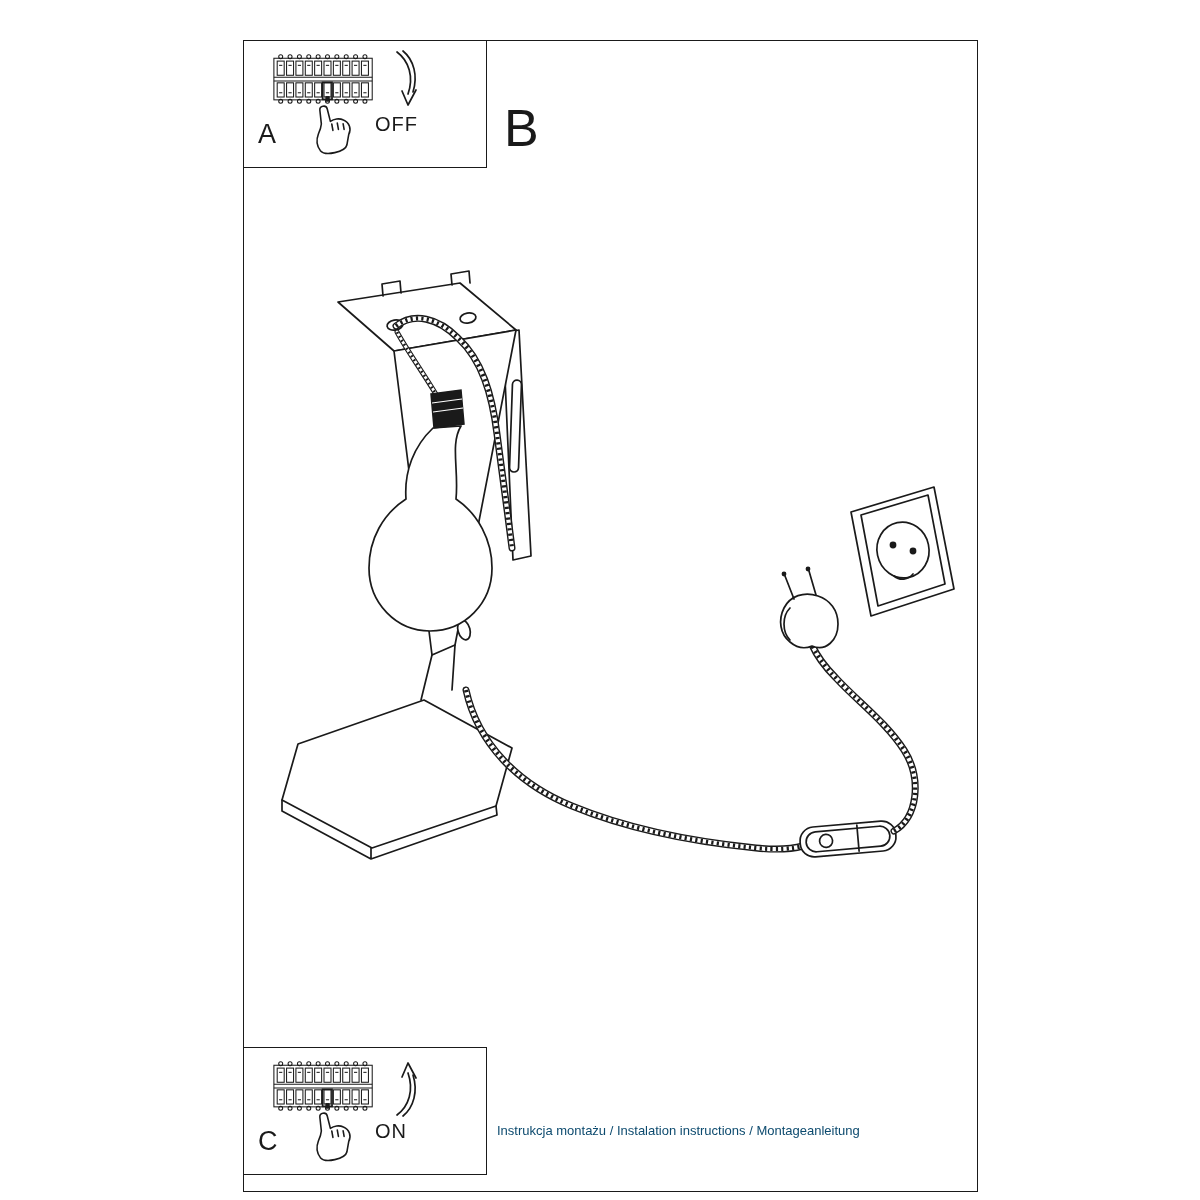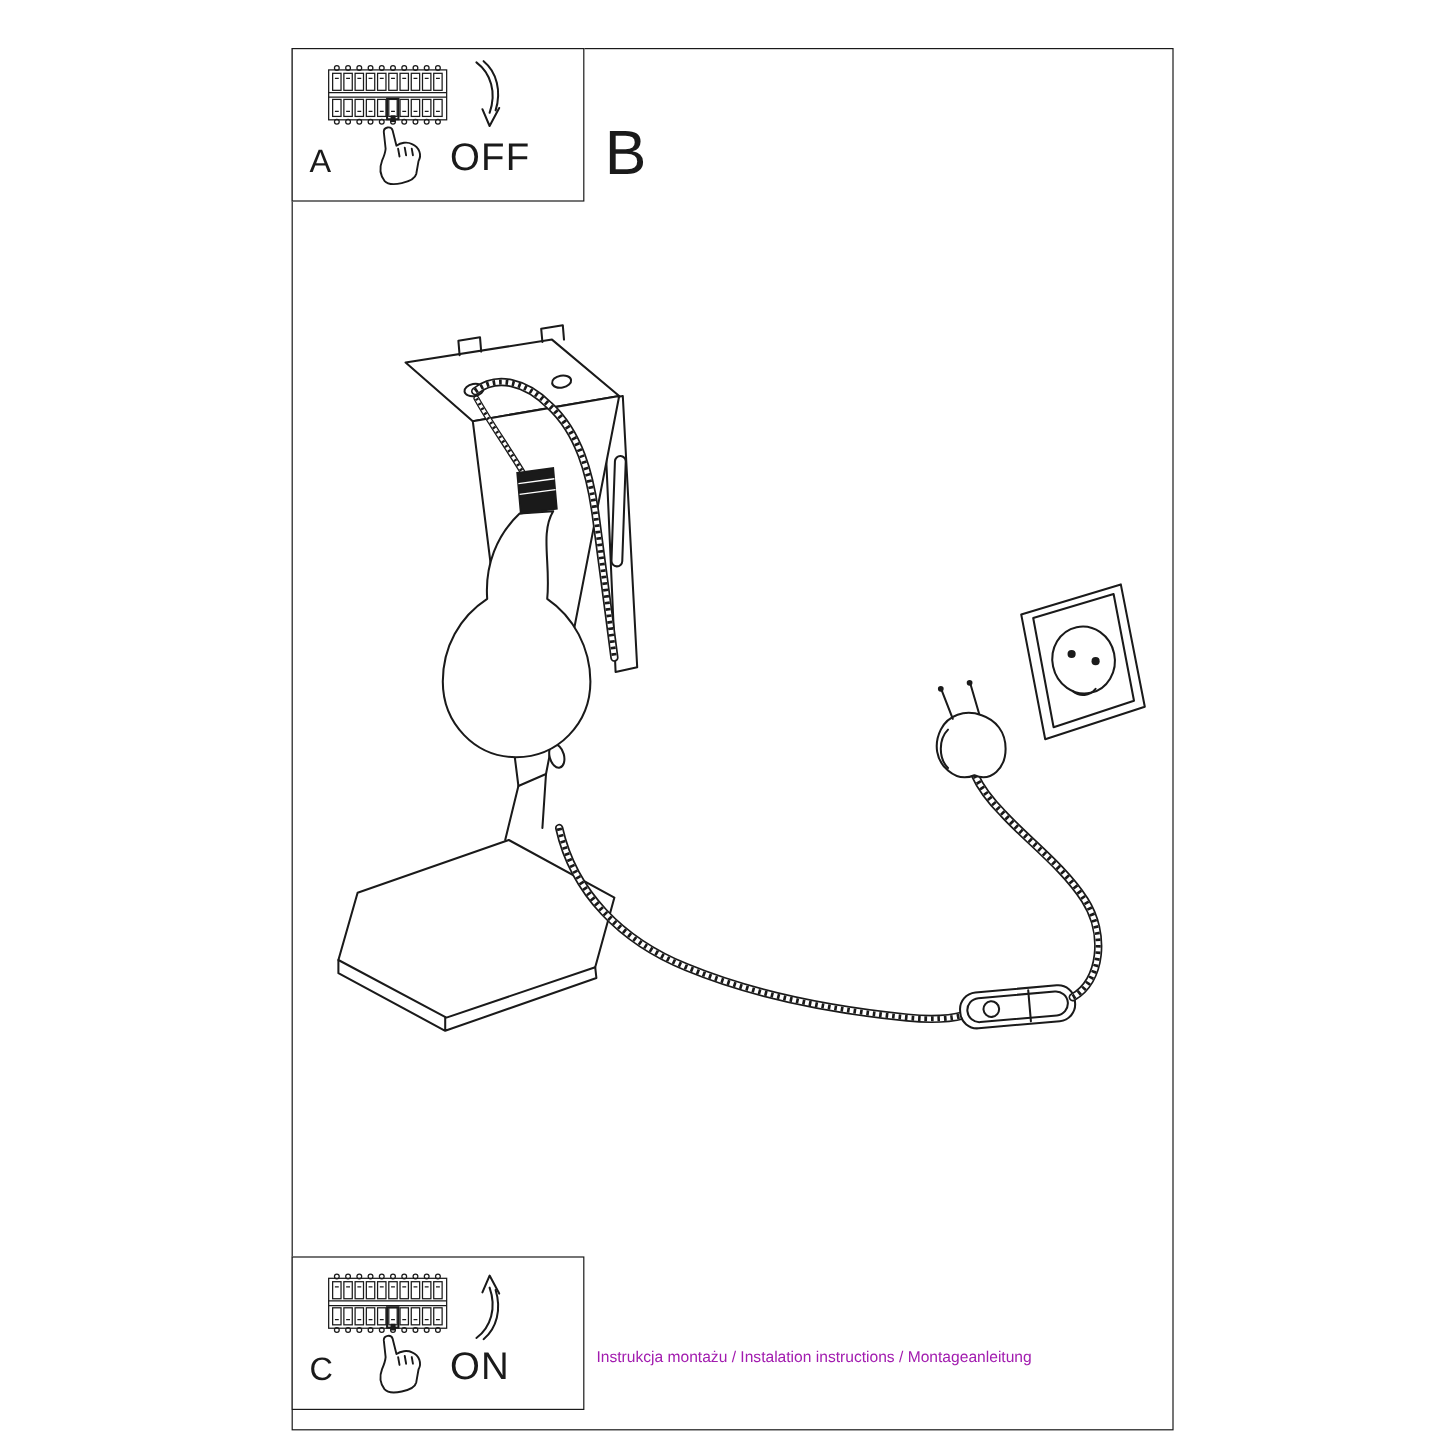--- a/index.html
+++ b/index.html
@@ -5,27 +5,27 @@
   html,body{margin:0;padding:0;background:#fff;}
   .page{position:relative;width:1200px;height:1200px;background:#ffffff;
         font-family:"Liberation Sans",sans-serif;color:#1a1a1a;overflow:hidden;}
   .frame{position:absolute;border:1.5px solid #1a1a1a;box-sizing:border-box;background:transparent;}
   #frame-b{left:243px;top:40px;width:735px;height:1152px;}
   .panel{position:absolute;left:243px;width:244px;height:128px;border:1.5px solid #1a1a1a;
          box-sizing:border-box;background:#fff;}
   #panel-a{top:40px;}
   #panel-c{top:1047px;}
   .panel-letter{position:absolute;left:14px;top:78px;font-size:27px;}
-  .state-label{position:absolute;left:131px;top:72px;font-size:32px;letter-spacing:1px;}
+  .state-label{position:absolute;left:131px;top:72px;font-size:20px;letter-spacing:1px;}
   .big-letter{position:absolute;left:504px;top:98px;font-size:52px;}
   .breaker-svg{position:absolute;left:28px;top:7px;width:104px;height:64px;}
   .hand-svg{position:absolute;left:58px;top:57px;width:56px;height:64px;transform:rotate(-10deg);}
   .arrow-svg{position:absolute;left:146px;top:7px;width:32px;height:64px;}
   .scene{position:absolute;left:0;top:0;width:1200px;height:1200px;pointer-events:none;}
-  .footer{position:absolute;left:497px;top:1121px;font-size:13px;line-height:19px;color:#a21caf;}
+  .footer{position:absolute;left:497px;top:1121px;font-size:13px;line-height:19px;color:#0c4a6e;}
   
   .ln{stroke:#1a1a1a;stroke-width:1.7;fill:none;stroke-linejoin:round;stroke-linecap:round;}
   .fillw{fill:#ffffff;}
   
   .t1{stroke:#1a1a1a;stroke-width:7;fill:none;stroke-linecap:round;}
   .t2{stroke:#ffffff;stroke-width:4.2;fill:none;stroke-linecap:round;}
   .t3{stroke:#1a1a1a;stroke-width:4.2;fill:none;stroke-dasharray:2.2 3.2;}
   .s1{stroke:#1a1a1a;stroke-width:5;fill:none;stroke-linecap:round;}
   .s2{stroke:#ffffff;stroke-width:2.8;fill:none;stroke-linecap:round;}
   .s3{stroke:#1a1a1a;stroke-width:2.8;fill:none;stroke-dasharray:1.8 2.8;}

